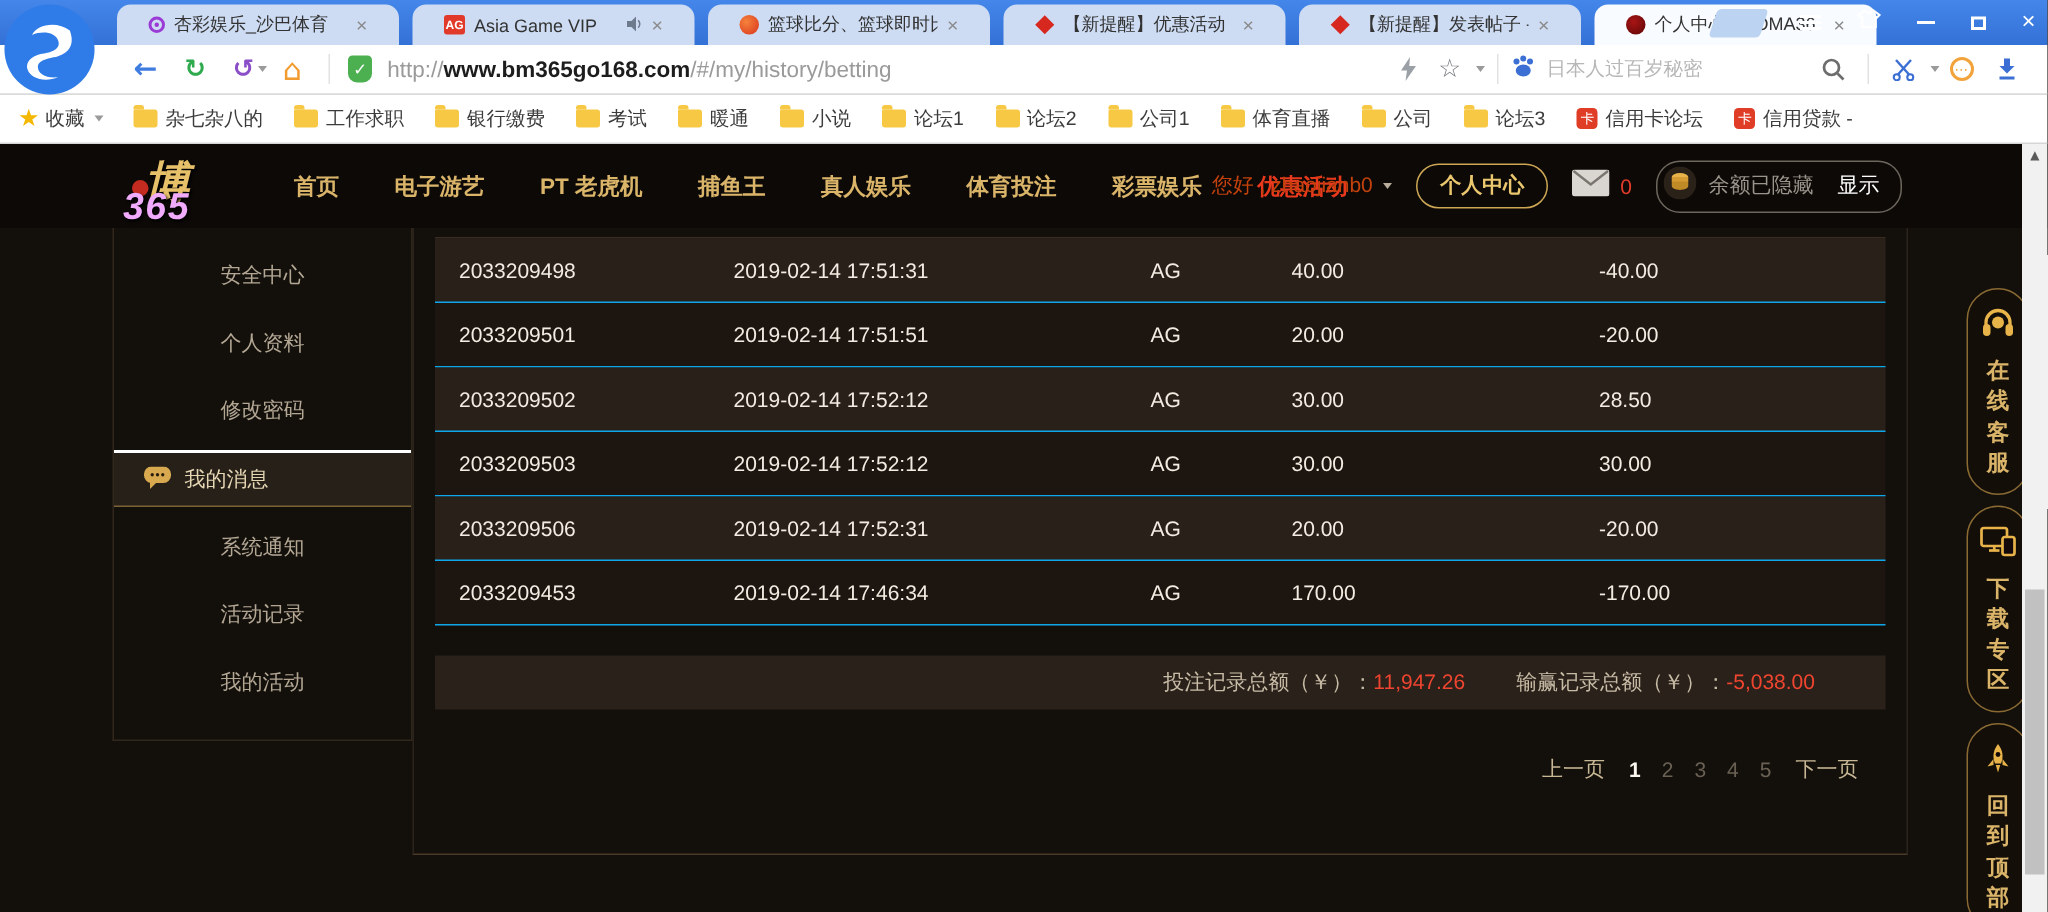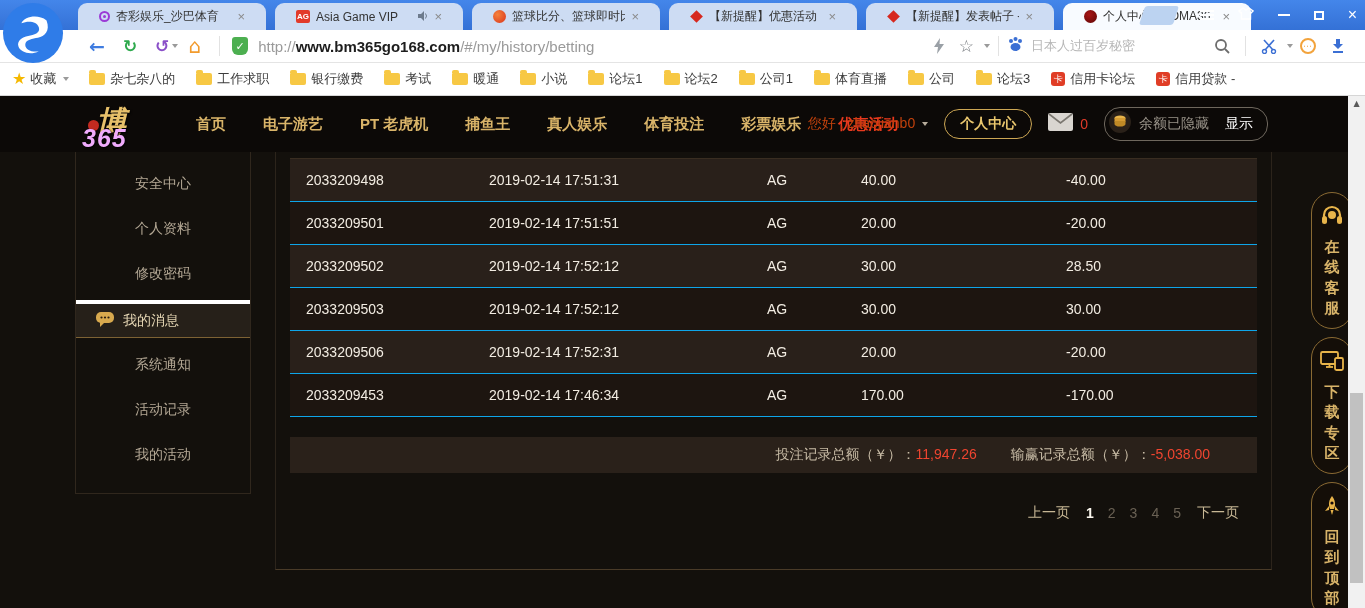--- a/index.html
+++ b/index.html
@@ -91,26 +91,26 @@
   .profile-btn { border:1px solid #cda754; color:#eac76e; border-radius:15px; padding:5px 15px;
                  font-size:14px; font-weight:bold; cursor:pointer; }
   .mail { display:flex; align-items:center; gap:7px; }
   .mail-count { color:#e03b2a; font-size:14px; }
   .balance-pill { display:flex; align-items:center; border:1px solid #6e675d; border-radius:16px;
                   padding:3px 14px 3px 4px; gap:8px; }
   .balance-hidden { color:#9a948a; font-size:14px; }
   .balance-show { color:#fff; font-size:14px; margin-left:8px; cursor:pointer; }
 
   
-  .sidebar { position:absolute; left:75px; top:152px; width:176px; height:342px;
+  .sidebar { position:absolute; left:75px; top:152px; width:200px; height:342px;
              border:1px solid #30271d; border-top:none; padding-top:9px; }
   .side-item { height:45px; display:flex; align-items:center; justify-content:center;
                color:#b3a794; font-size:14px; cursor:pointer; }
   .side-item .chat-ico { display:none; }
-  .side-item.active { height:38px; margin:4px 0; background:#262019; border-top:4px solid #ffffff;
+  .side-item.active { height:38px; margin:4px 0; background:#262019; border-top:2px solid #ffffff;
                       border-bottom:1px solid #7d6234; justify-content:flex-start; padding-left:20px;
                       gap:9px; color:#e5d6b4; }
   .side-item.active .chat-ico { display:block; }
 
   
   .mainpanel { position:absolute; left:275px; top:152px; width:997px; height:418px;
                border-left:1px solid #2c241b; border-right:1px solid #2c241b; border-bottom:1px solid #4a3b28; }
   .rows { margin:6px 14px 0; border-top:1px solid #392d21; }
   .trow { display:grid; grid-template-columns:183px 278px 94px 205px 1fr; padding-left:16px; height:43px;
           align-items:center; font-size:14px; color:#f2ece2; border-bottom:1px solid #0ea5e9; }

